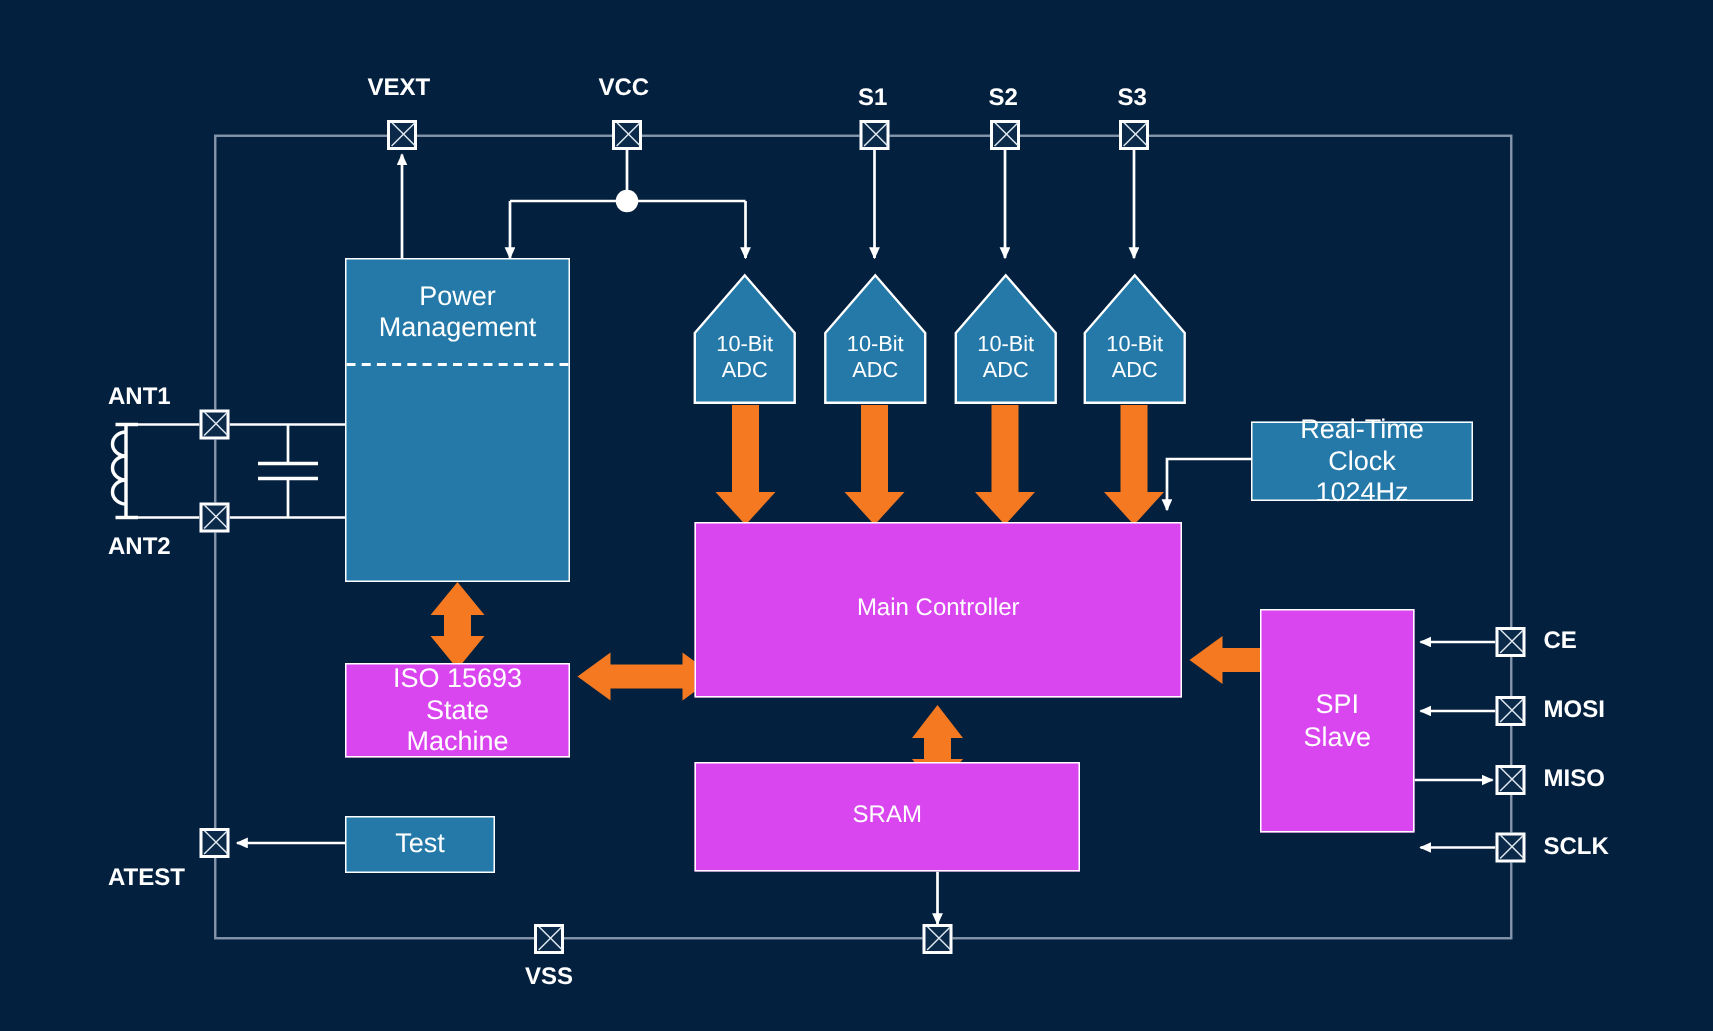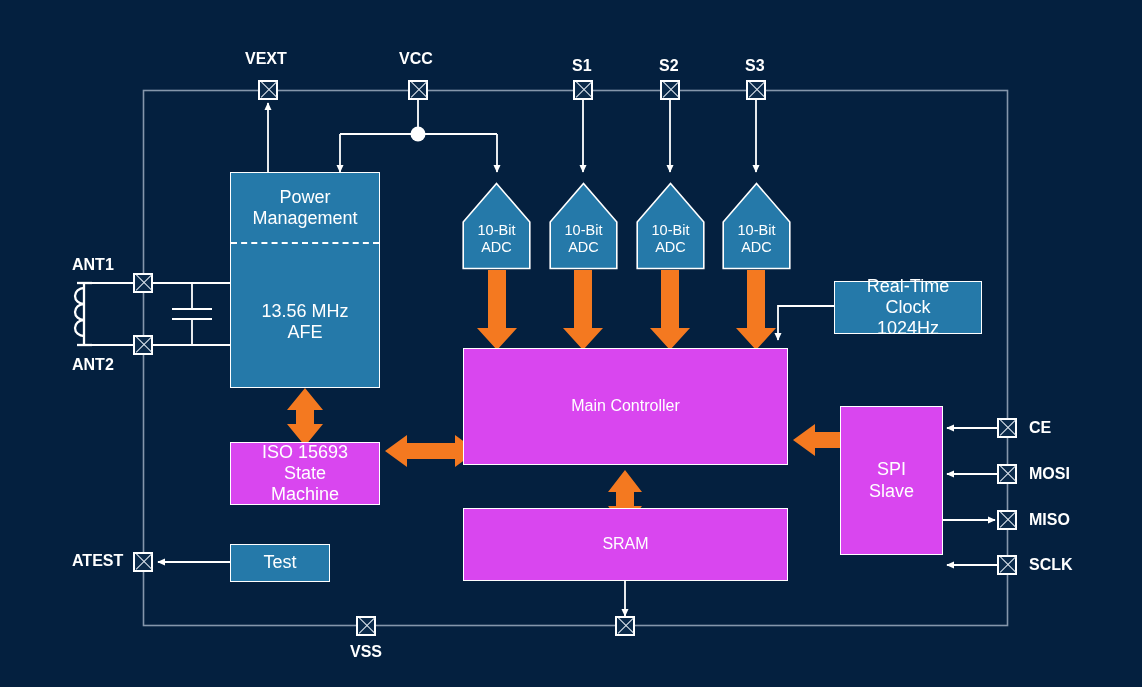--- a/index.html
+++ b/index.html
@@ -137,24 +137,20 @@
       <path d="M793,440 l22,-16 v8 h26 v-8 l22,16 l-22,16 v-8 h-26 v8 z"></path>
     </g>
   </svg>
 
   <div class="blk blue" style="left:230px;top:172px;width:150px;height:216px;">
     <div style="position:absolute;left:0;right:0;top:14px;" class="t15">
       <div>Power</div>
       <div>Management</div>
     </div>
     <div class="dashsep" style="left:0;right:0;top:69px;"></div>
-    <div style="position:absolute;left:0;right:0;top:128px;" class="t15">
-      <div>13.56 MHz</div>
-      <div>AFE</div>
-    </div>
   </div>
 
   <div style="position:absolute;left:462px;top:182px;width:69px;height:88px;">
     <svg viewBox="0 0 69 88" style="position:absolute;left:0;top:0;width:69px;height:88px;">
       <path d="M1.2,40 L34.5,1.5 L67.8,40 L67.8,86.5 L1.2,86.5 Z" fill="#2579a9" stroke="#ffffff" stroke-width="1.6"></path>
     </svg>
     <div style="position:absolute;left:0;right:0;top:40px;text-align:center;color:#fff;line-height:1.15;" class="t14">
       <div>10-Bit</div>
       <div>ADC</div>
     </div>
@@ -193,21 +189,21 @@
   <div class="blk blue t15" style="left:834px;top:281px;width:148px;height:53px;">
     <div>Real-Time</div>
     <div>Clock</div>
     <div>1024Hz</div>
   </div>
 
   <div class="blk orange t16" style="left:463px;top:348px;width:325px;height:117px;">
     <div>Main Controller</div>
   </div>
 
-  <div class="blk orange t16" style="left:463px;top:508px;width:325px;height:73px;">
+  <div class="blk orange t16" style="left:463px;top:508px;width:257px;height:73px;">
     <div>SRAM</div>
   </div>
 
   <div class="blk orange t15" style="left:230px;top:442px;width:150px;height:63px;">
     <div>ISO 15693</div>
     <div>State</div>
     <div>Machine</div>
   </div>
 
   <div class="blk orange t15" style="left:840px;top:406px;width:103px;height:149px;">
@@ -262,20 +258,20 @@
       <i></i>
     </div>
 
   <div class="lbl lbl-b t16" style="left:245px;top:50px;">VEXT</div>
   <div class="lbl lbl-b t16" style="left:399px;top:50px;">VCC</div>
   <div class="lbl lbl-b t16" style="left:572px;top:57px;">S1</div>
   <div class="lbl lbl-b t16" style="left:659px;top:57px;">S2</div>
   <div class="lbl lbl-b t16" style="left:745px;top:57px;">S3</div>
   <div class="lbl lbl-b t16" style="left:72px;top:256px;">ANT1</div>
   <div class="lbl lbl-b t16" style="left:72px;top:356px;">ANT2</div>
-  <div class="lbl lbl-b t16" style="left:72px;top:552px;">ATEST</div>
+  <div class="lbl lbl-b t16" style="left:72px;top:577px;">ATEST</div>
   <div class="lbl lbl-b t16" style="left:1029px;top:419px;">CE</div>
   <div class="lbl lbl-b t16" style="left:1029px;top:465px;">MOSI</div>
   <div class="lbl lbl-b t16" style="left:1029px;top:511px;">MISO</div>
   <div class="lbl lbl-b t16" style="left:1029px;top:556px;">SCLK</div>
   <div class="lbl lbl-b t16" style="left:350px;top:643px;">VSS</div>
 
 </div>
 
 </body></html>

